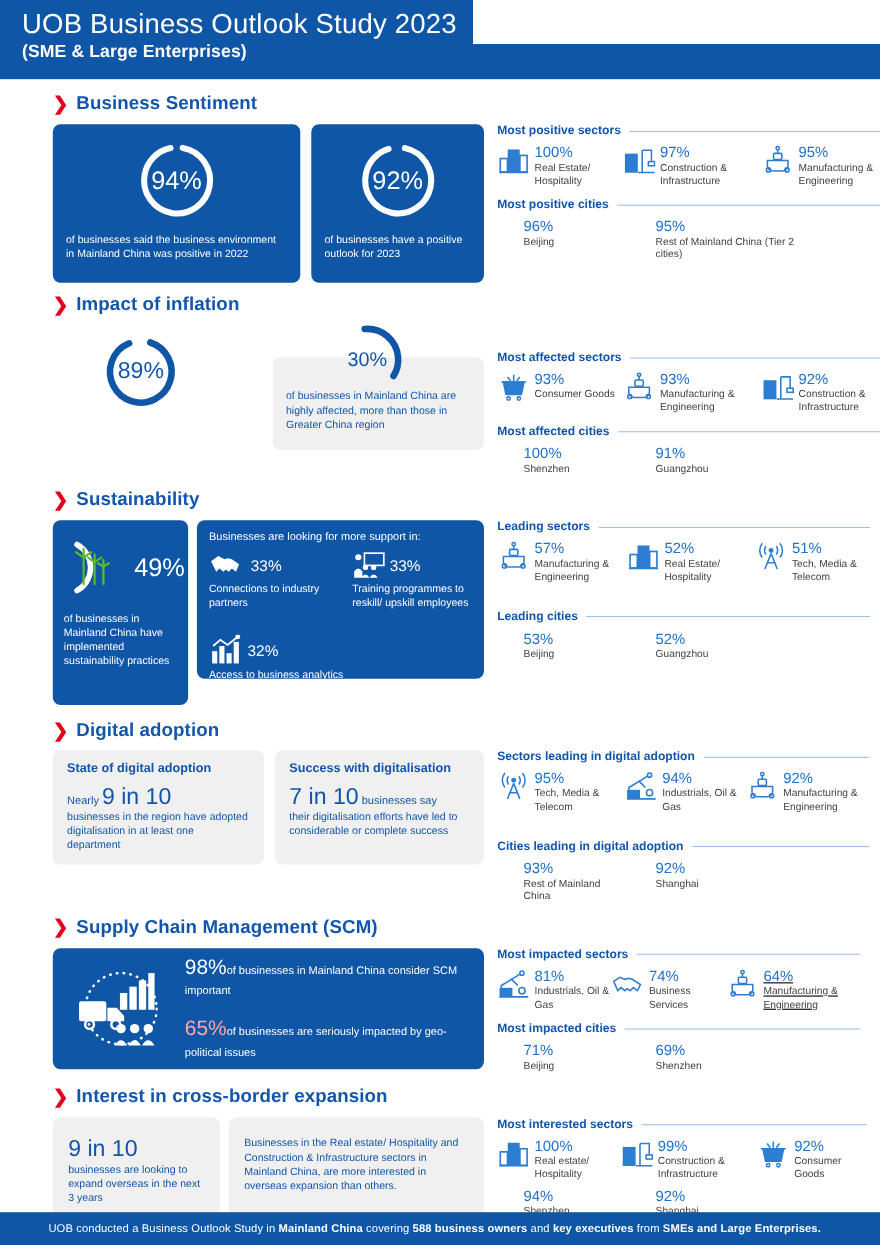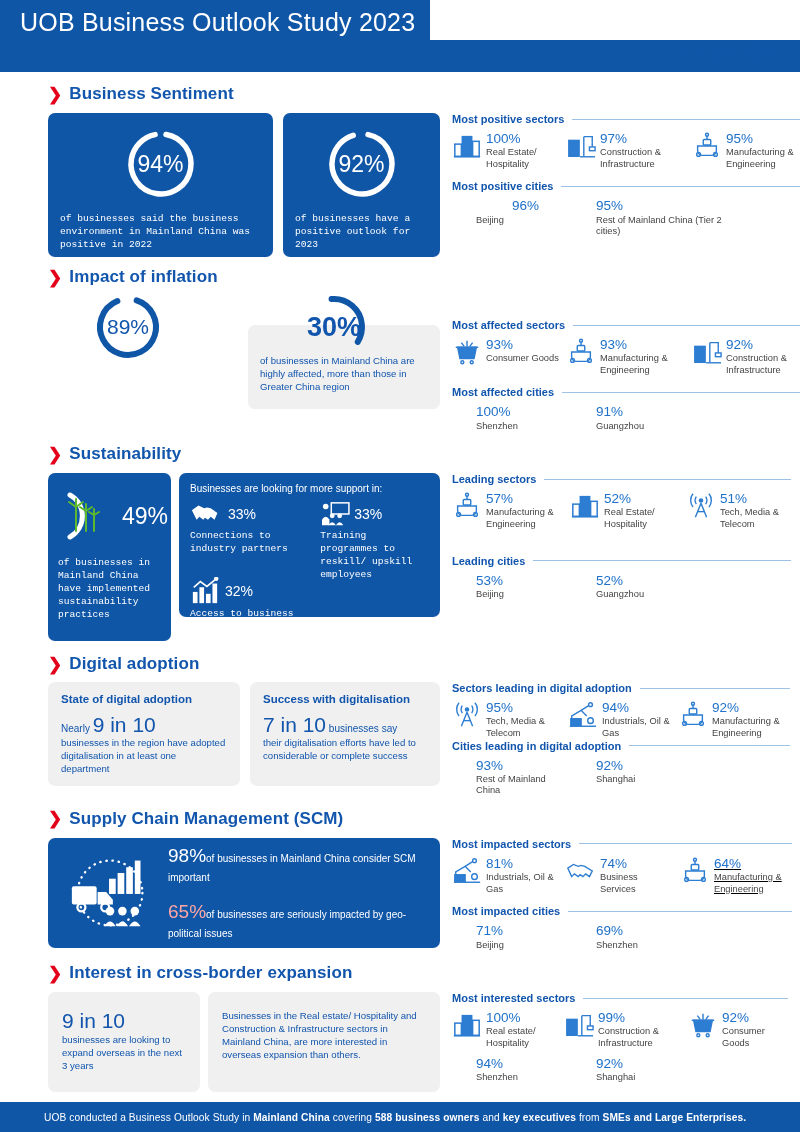--- a/index.html
+++ b/index.html
@@ -38,21 +38,21 @@
   .chev { color: #e2001a; font-size: 17px; font-weight: 700; line-height: 1; }
 
   
   .body { position: relative; padding: 0 0 0 0; }
 
   
   .blue-card { background:#1056a7; border-radius:7px; color:#fff; }
   .grey-card { background:#f0f0f0; border-radius:7px; color:#1155ad; }
 
   .card-note { font-size: 9.6px; line-height: 1.35; }
-  .blue-card .card-note { color:#fff;font-family:Liberation Mono, monospace; }
+  .blue-card .card-note { color:#fff; }
   .grey-card .card-note { color:#1155ad; }
 
   
   .donut { position: relative; }
   .donut svg { display:block; }
   .donut-label {
     position:absolute; inset:0; display:flex; align-items:center; justify-content:center;
     font-size: 23px; font-weight: 400;
   }
 
@@ -84,20 +84,21 @@
   .footer-text b { font-weight:700; }
 </style>
 </head>
 <body>
 
 <div class="page">
 
   <div class="header">
     <div class="header-left">
       <div class="header-title">UOB Business Outlook Study 2023</div>
+      <div class="header-sub">(SME &amp; Large Enterprises)</div>
     </div>
     <div class="header-notch"></div>
     <div class="header-right" style="position:relative;z-index:2;color:#1056a7;">Overview</div>
   </div>
 
   <div class="body">
 
     <div style="padding:12px 18px 0 48px;">
       <div class="sec-head">
         <span class="chev">❯</span>
@@ -182,21 +183,21 @@
             </div>
           </div>
 
           <div class="rlabel-row" style="margin-top:10px;">
             <span class="rlabel">Most positive cities</span>
             <span class="rline"></span>
           </div>
           <div class="stat-row" style="padding-left:24px;">
             <div class="stat city" style="width:120px;">
               <span class="stat-text">
-                <span class="stat-pct" style="display:block;margin-left:36px;">96%</span>
+                <span class="stat-pct" style="display:block;">96%</span>
                 <span class="stat-name" style="display:block;">Beijing</span>
               </span>
             </div>
             <div class="stat city" style="width:130px;">
               <span class="stat-text">
                 <span class="stat-pct" style="display:block;">95%</span>
                 <span class="stat-name" style="display:block;">Rest of Mainland China (Tier 2 cities)</span>
               </span>
             </div>
           </div>
@@ -206,34 +207,34 @@
 
     <div style="padding:10px 18px 0 48px;">
       <div class="sec-head">
         <span class="chev">❯</span>
         <span>Impact of inflation</span>
       </div>
       <div style="display:flex;margin-top:4px;">
         <div style="width:392px;flex:0 0 392px;display:flex;gap:10px;position:relative;">
 
           <div style="width:190px;position:relative;">
-            <div class="donut" style="width:72px;height:72px;position:absolute;left:44px;top:0;z-index:2;">
+            <div class="donut" style="width:72px;height:72px;position:absolute;left:44px;top:11px;z-index:2;">
               <svg viewBox="0 0 72 72">
                 <circle cx="36" cy="36" r="28" fill="none" stroke="#1056a7" stroke-width="6" stroke-linecap="round" stroke-dasharray="156 20" transform="rotate(-72 36 36)"></circle>
               </svg>
               <div class="donut-label" style="color:#1155ad;font-size:21px;">89%</div>
             </div>
           </div>
 
           <div style="width:192px;position:relative;">
             <div class="donut" style="width:72px;height:72px;position:absolute;left:50px;top:0;z-index:2;">
               <svg viewBox="0 0 72 72">
                 <circle cx="36" cy="36" r="28" fill="none" stroke="#1056a7" stroke-width="6" stroke-linecap="round" stroke-dasharray="62 114" transform="rotate(-95 36 36)"></circle>
               </svg>
-              <div class="donut-label" style="color:#1155ad;font-size:27px;font-weight:bold;">30%</div>
+              <div class="donut-label" style="color:#1155ad;font-size:18px;">30%</div>
             </div>
             <div class="grey-card" style="margin-top:34px;height:84px;padding:30px 12px 10px;">
               <div class="card-note">of businesses in Mainland China are highly affected, more than those in Greater China region</div>
             </div>
           </div>
 
         </div>
 
         <div style="flex:1;padding-left:12px;padding-top:28px;">
           <div class="rlabel-row">
@@ -551,21 +552,21 @@
                     <circle cx="25" cy="25" r="2"></circle>
                   </svg>
               </span>
               <span class="stat-text">
                 <span class="stat-pct" style="display:block;">92%</span>
                 <span class="stat-name" style="display:block;">Manufacturing &amp; Engineering</span>
               </span>
             </div>
           </div>
 
-          <div class="rlabel-row" style="margin-top:0;">
+          <div class="rlabel-row" style="margin-top:24px;">
             <span class="rlabel">Cities leading in digital adoption</span>
             <span class="rline"></span>
           </div>
           <div class="stat-row" style="padding-left:24px;">
             <div class="stat city" style="width:120px;">
               <span class="stat-text">
                 <span class="stat-pct" style="display:block;">93%</span>
                 <span class="stat-name" style="display:block;width:80px;">Rest of Mainland China</span>
               </span>
             </div>
@@ -622,21 +623,21 @@
               </span>
             </span>
           </div>
         </div>
 
         <div style="flex:1;padding-left:12px;">
           <div class="rlabel-row">
             <span class="rlabel">Most impacted sectors</span>
             <span class="rline"></span>
           </div>
-          <div class="stat-row" style="gap:10px;">
+          <div class="stat-row" style="gap:0;">
             <div class="stat" style="width:104px;">
               <span class="stat-icon">
                 <svg viewBox="0 0 32 32" fill="none" stroke="#2d7dd2" stroke-width="1.5">
                     <path d="M4 26 L4 17 L14 11 L20 17"></path>
                     <rect x="3" y="20" width="11" height="7" fill="#2d7dd2" stroke="none"></rect>
                     <rect x="3" y="20" width="11" height="7"></rect>
                     <line x1="14" y1="11" x2="22" y2="6"></line>
                     <circle cx="24" cy="5" r="2"></circle>
                     <circle cx="24" cy="22" r="3"></circle>
                     <line x1="2" y1="28" x2="30" y2="28"></line>

